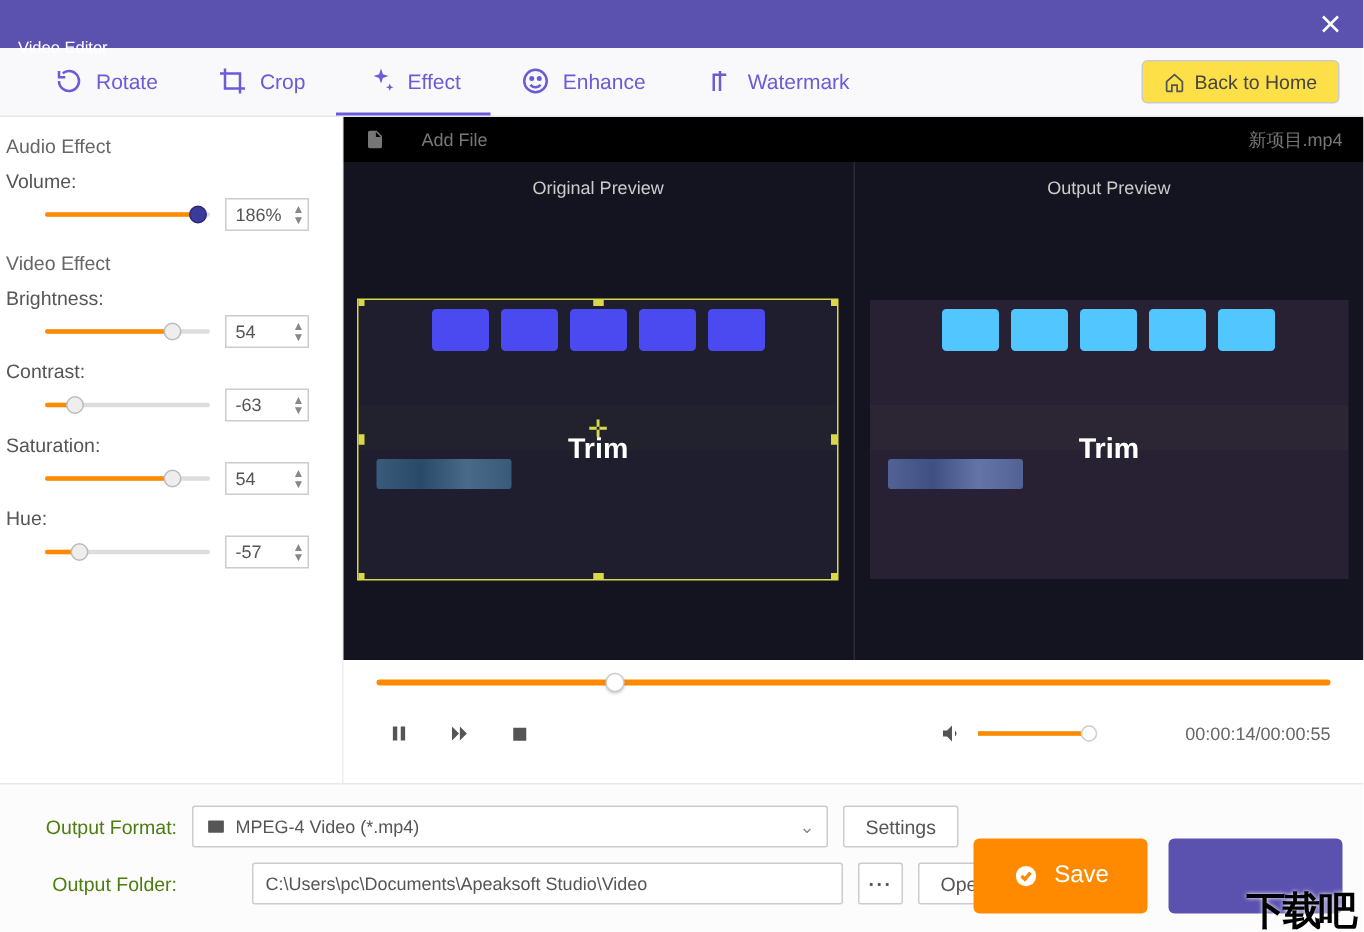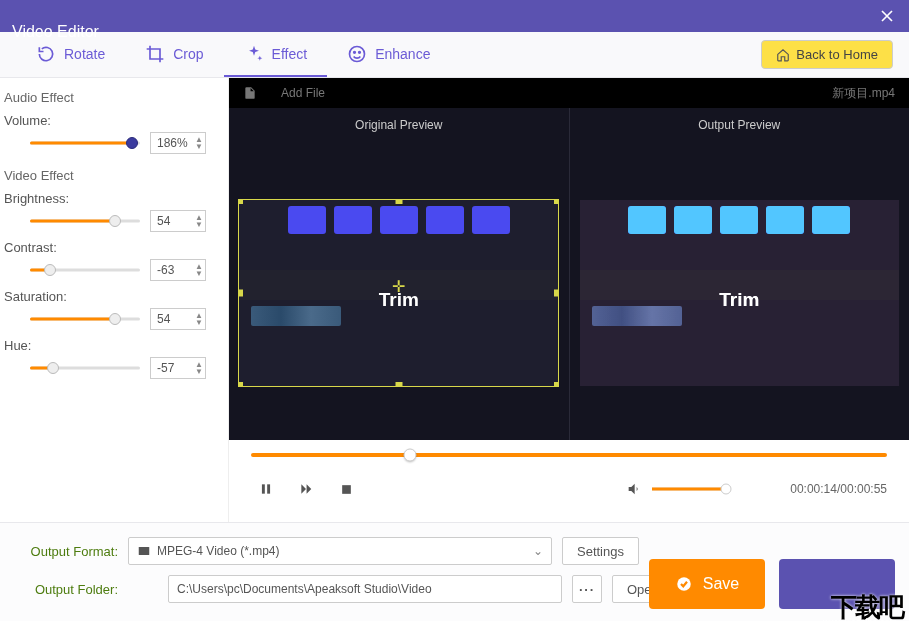--- a/index.html
+++ b/index.html
@@ -1,19 +1,19 @@
 <!DOCTYPE html>
 <html><head>
 <meta charset="utf-8">
 <style>
 * { margin: 0; padding: 0; box-sizing: border-box; font-family: -apple-system, "Segoe UI", Arial, sans-serif; }
 body { width: 909px; height: 621px; background: #fff; overflow: hidden; font-size: 13px; color: #555; }
 
 .titlebar { height: 32px; background: #5b52b0; display: flex; align-items: center; padding: 0 12px; color: #fff; }
-.titlebar-title { flex: 1; font-size: 16px; margin-top: 32px; }
+.titlebar-title { flex: 1; font-size: 11px; margin-top: 32px; }
 .titlebar-close { width: 20px; height: 20px; display: flex; align-items: center; justify-content: center; cursor: pointer; font-size: 18px; }
 
 .toolbar { height: 46px; background: #f9f9fb; border-bottom: 1px solid #e8e8ec; display: flex; align-items: stretch; padding: 0 16px; }
 .tab { display: flex; align-items: center; gap: 8px; padding: 0 20px; color: #6b5bd6; cursor: pointer; border-bottom: 2px solid transparent; font-size: 14px; }
 .tab.active { border-bottom: 2px solid #6b5bd6; }
 .toolbar-spacer { flex: 1; }
 .back-home { display: flex; align-items: center; gap: 6px; border: 1px solid #ccc; border-radius: 4px; padding: 0 14px; margin: 8px 0; cursor: pointer; color: #444; background: #fde047; }
 
 .body { display: flex; height: 444px; }
 .sidebar { width: 229px; padding: 12px 4px; border-right: 1px solid #eee; }
@@ -115,20 +115,26 @@
   </div>
   <div class="tab">
     <svg class="icon-svg" viewBox="0 0 24 24" fill="none" stroke="#6b5bd6" stroke-width="2">
         <circle cx="12" cy="12" r="9"></circle>
         <circle cx="9" cy="10" r="1" fill="#6b5bd6"></circle>
         <circle cx="15" cy="10" r="1" fill="#6b5bd6"></circle>
         <path d="M8 15c1 1.5 2.5 2 4 2s3-.5 4-2"></path>
       </svg>
     <span>Enhance</span>
   </div>
+  <div class="tab">
+    <svg class="icon-svg" viewBox="0 0 24 24" fill="none" stroke="#6b5bd6" stroke-width="2">
+        <path d="M7 20V7h10M12 4v16"></path>
+      </svg>
+    <span>Watermark</span>
+  </div>
   <div class="toolbar-spacer"></div>
   <div class="back-home">
     <svg width="14" height="14" viewBox="0 0 24 24" fill="none" stroke="#555" stroke-width="2">
         <path d="M3 11l9-8 9 8v10a1 1 0 0 1-1 1h-5v-7h-6v7H4a1 1 0 0 1-1-1z"></path>
       </svg>
     <span>Back to Home</span>
   </div>
 </div>
 
 <div class="body">

